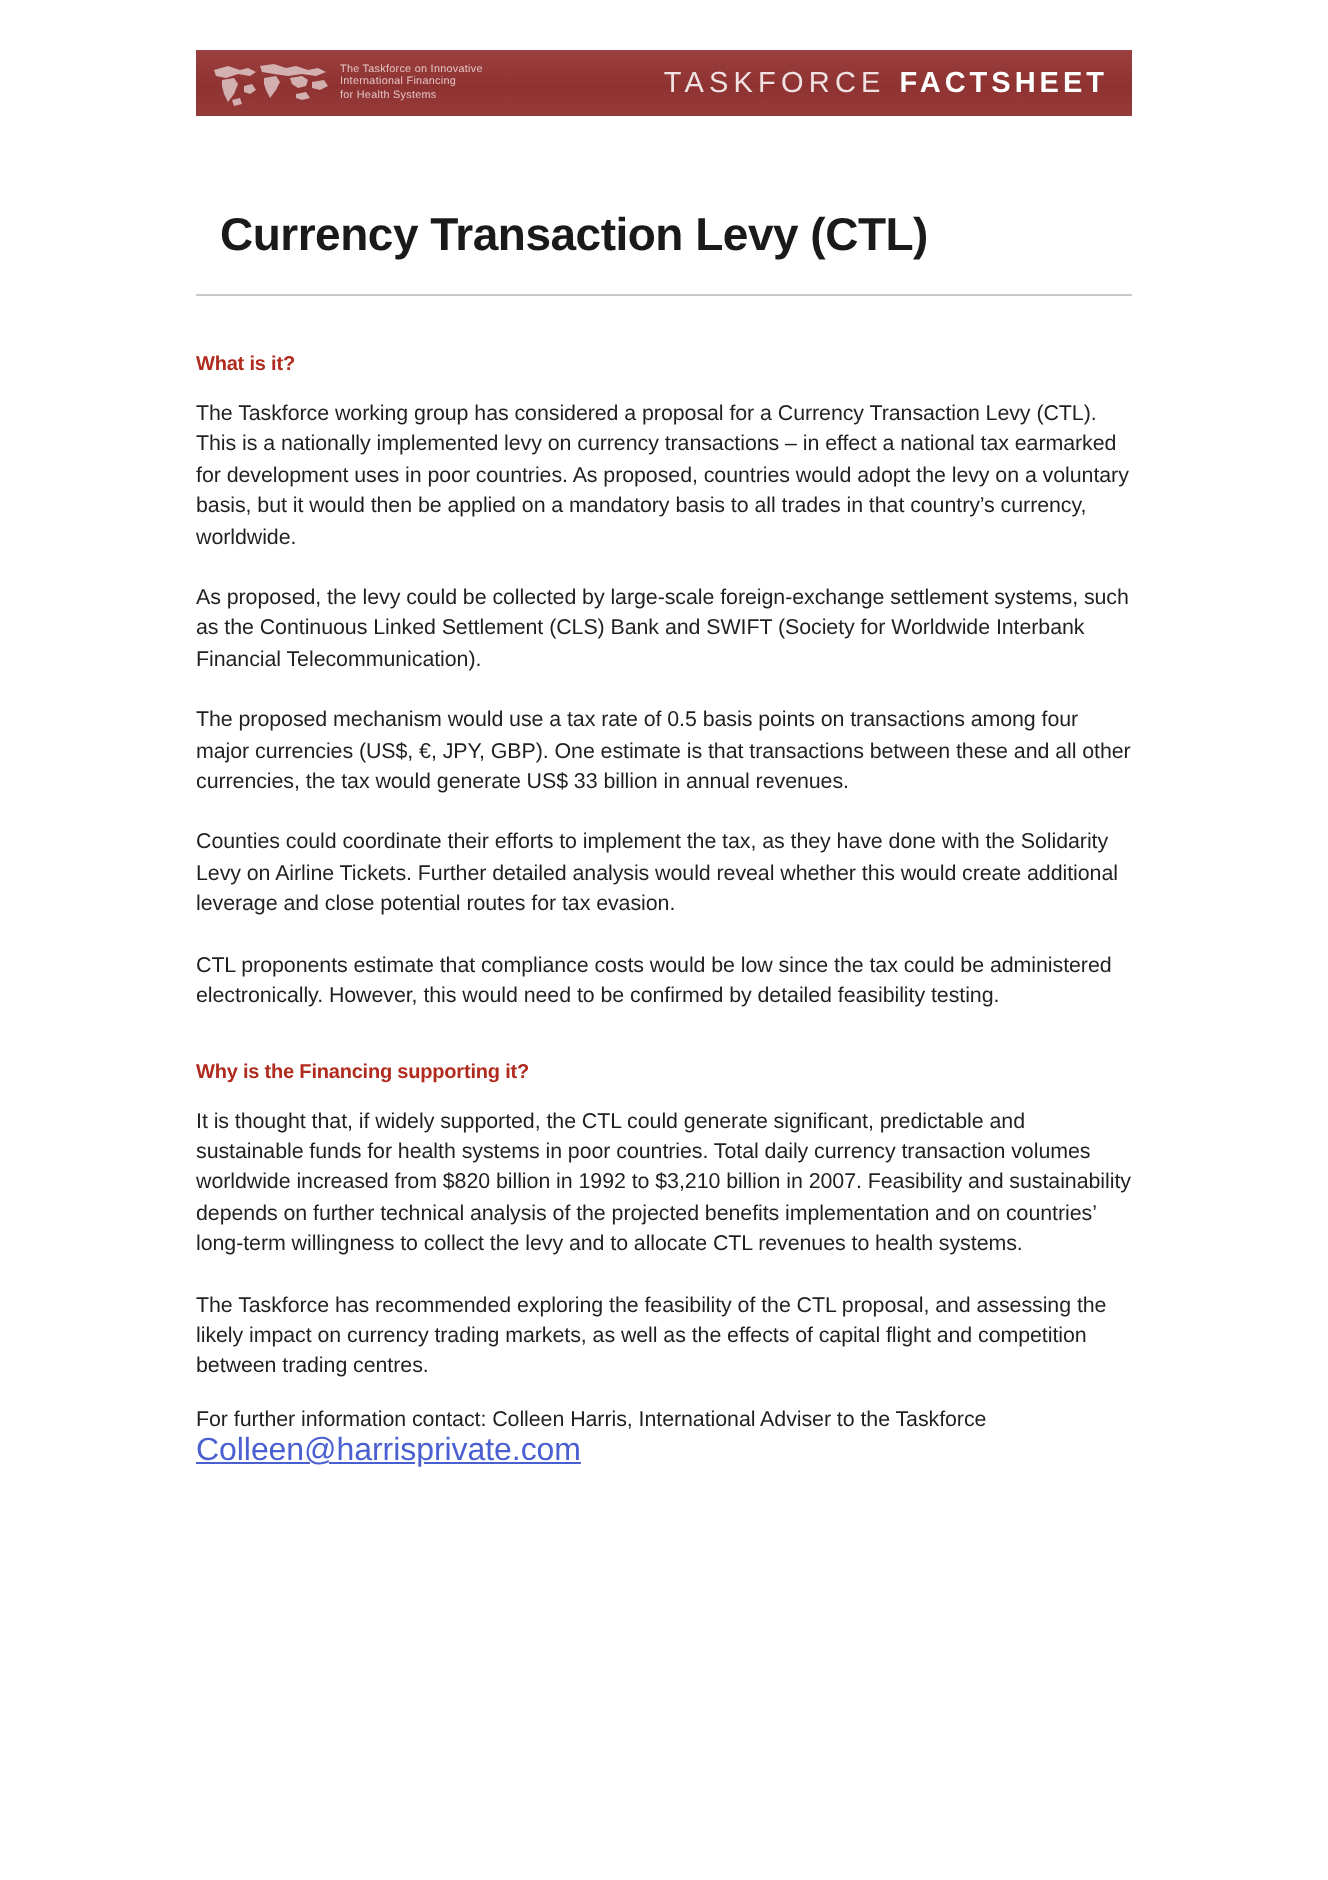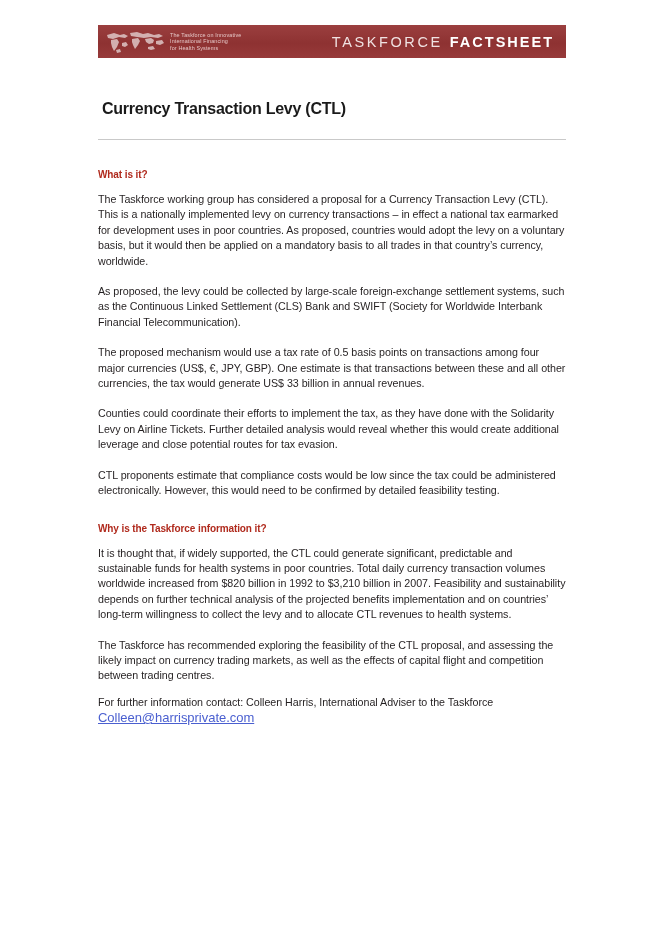--- a/index.html
+++ b/index.html
@@ -83,23 +83,23 @@
   .bw-bold {
     font-size: 14.5px;
     letter-spacing: 2.0px;
     color: #ffffff;
     font-weight: bold;
     margin-left: 7px;
   }
 
   
   .doc-title {
-    margin: 4px;
+    margin: 12px;
     padding-top: 36px;
-    font-size: 16px;
+    font-size: 23px;
     font-weight: bold;
     letter-spacing: -0.25px;
     color: #1a1a1a;
     line-height: 22px;
   }
 
   .rule {
     margin-top: 19px;
     height: 1px;
     background: #c9c9c9;
@@ -135,21 +135,21 @@
     padding-top: 9px;
   }
 
   p.body.gap {
     padding-top: 15px;
   }
 
   a.maillink {
     color: #4a5fd0;
     text-decoration: underline;
-    font-size: 13px;
+    font-size: 16px;
     line-height: 15.4px;
     text-align: right;
   }
   .contact-line { padding-top: 15px; }
   .contact-line .l2 { display: block; }
 </style>
 </head>
 <body>
 
 <div class="page">
@@ -184,21 +184,21 @@
     <h1 class="doc-title">Currency Transaction Levy (CTL)</h1>
     <div class="rule"></div>
 
     <h2 class="section-heading">What is it?</h2>
     <p class="body first">The Taskforce working group has considered a proposal for a Currency Transaction Levy (CTL).  This is a nationally implemented levy on currency transactions – in effect a national tax earmarked for development uses in poor countries. As proposed, countries would adopt the levy on a voluntary basis, but it would then be applied on a mandatory basis to all trades in that country’s currency, worldwide.</p>
     <p class="body gap">As proposed, the levy could be collected by large-scale foreign-exchange settlement systems, such as the Continuous Linked Settlement (CLS) Bank and SWIFT (Society for Worldwide Interbank Financial Telecommunication).</p>
     <p class="body gap">The proposed mechanism would use a tax rate of 0.5 basis points on transactions among four major currencies (US$, €, JPY, GBP).  One estimate is that transactions between these and all other currencies, the tax would generate US$ 33 billion in annual revenues.</p>
     <p class="body gap">Counties could coordinate their efforts to implement the tax, as they have done with the Solidarity Levy on Airline Tickets. Further detailed analysis would reveal whether this would create additional leverage and close potential routes for tax evasion.</p>
     <p class="body gap">CTL proponents estimate that compliance costs would be low since the tax could be administered electronically. However, this would need to be confirmed by detailed feasibility testing.</p>
 
-    <h2 class="section-heading tight">Why is the Taskforce information it?</h2>
+    <h2 class="section-heading tight">Why is the Financing supporting it?</h2>
     <p class="body first">It is thought that, if widely supported, the CTL could generate significant, predictable and sustainable funds for health systems in poor countries. Total daily currency transaction volumes worldwide increased from $820 billion in 1992 to $3,210 billion in 2007. Feasibility and sustainability depends on further technical analysis of the projected benefits implementation and on countries’ long-term willingness to collect the levy and to allocate CTL revenues to health systems.</p>
     <p class="body gap">The Taskforce has recommended exploring the feasibility of the CTL proposal, and assessing the likely impact on currency trading markets, as well as the effects of capital flight and competition between trading centres.</p>
 
     <p class="body contact-line">
       <span>For further information contact: Colleen Harris, International Adviser to the Taskforce</span>
       <span class="l2"><a class="maillink" href="#">Colleen@harrisprivate.com</a></span>
     </p>
 
   </div>
 </div>

